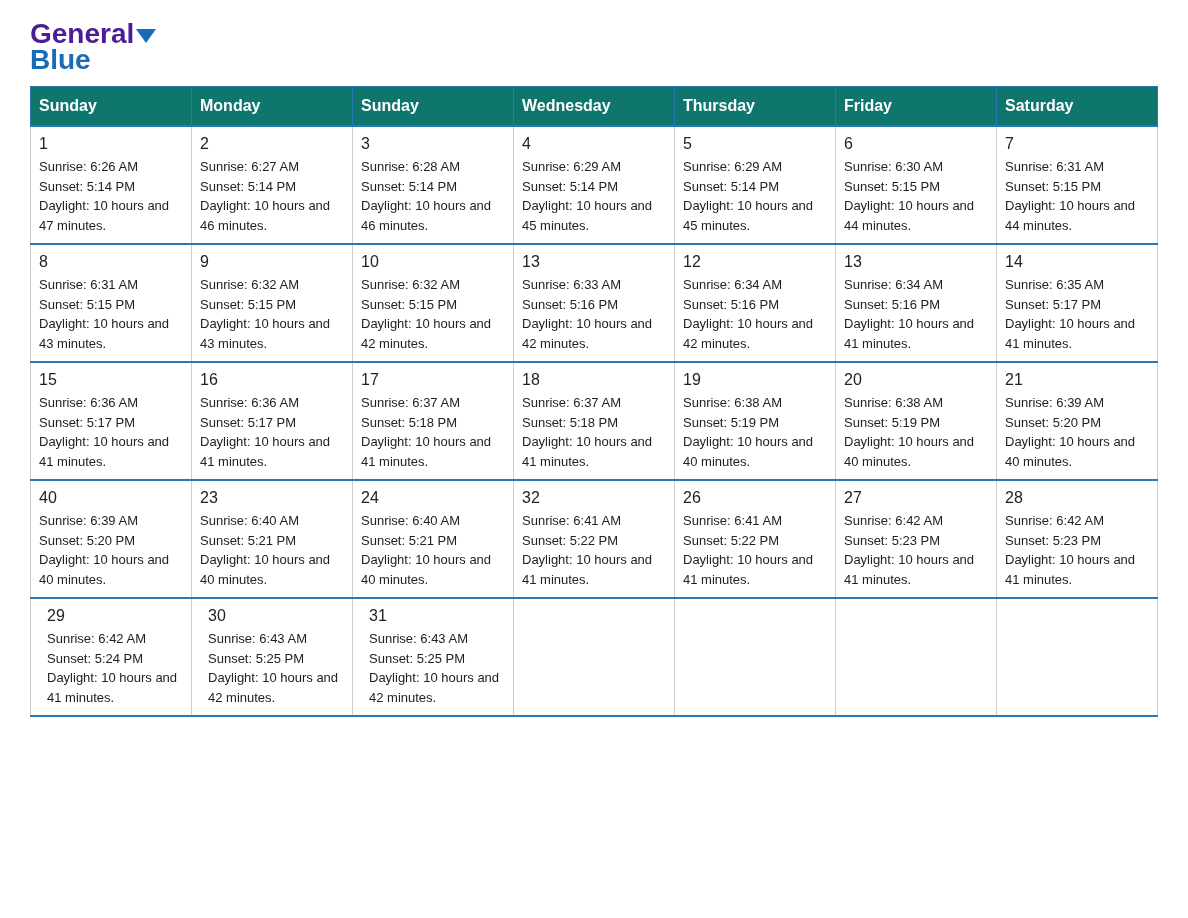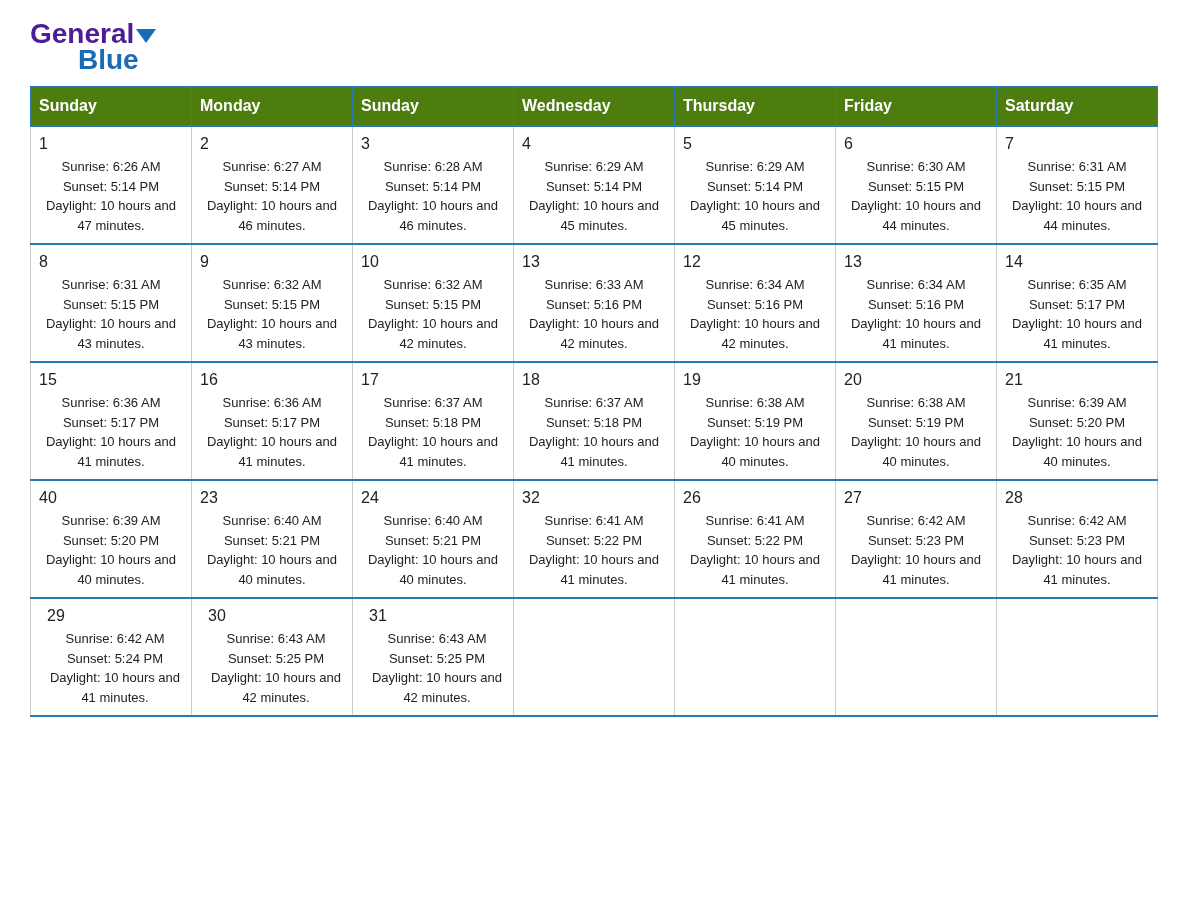--- a/index.html
+++ b/index.html
@@ -35,21 +35,20 @@
       border-right: 10px solid transparent;
       border-top: 14px solid #1a6bb5;
       margin-left: 2px;
       vertical-align: middle;
     }
     .logo-line2 {
       font-size: 28px;
       font-weight: bold;
       color: #1a6bb5;
       margin-top: -4px;
-      margin-left: 48px;
     }
     .title-block {
       text-align: right;
     }
     .title-block h1 {
       font-size: 52px;
       font-weight: 400;
       color: #222;
       line-height: 1.1;
     }
@@ -57,21 +56,21 @@
       font-size: 22px;
       font-weight: 400;
       color: #444;
     }
     table {
       width: 100%;
       border-collapse: collapse;
       table-layout: fixed;
     }
     thead tr th {
-      background-color: #4d7c0f;
+      background-color: #0f766e;
       color: #fff;
       font-size: 16px;
       font-weight: 600;
       padding: 10px 8px;
       text-align: left;
       border: 1px solid #2878b5;
     }
     tbody tr td {
       vertical-align: top;
       padding: 8px 8px;
@@ -85,21 +84,20 @@
     tbody tr td .day-num {
       font-size: 16px;
       font-weight: 400;
       display: block;
       margin-bottom: 4px;
     }
     tbody tr td .day-info {
       font-size: 13px;
       color: #222;
       line-height: 1.5;
-      text-align: center;
     }
     tbody tr td.empty {
       border-top: 2px solid #2878b5;
     }
     .last-row td {
       border-bottom: 2px solid #2878b5;
       padding-left: 16px;
     }
   </style>
 </head>

